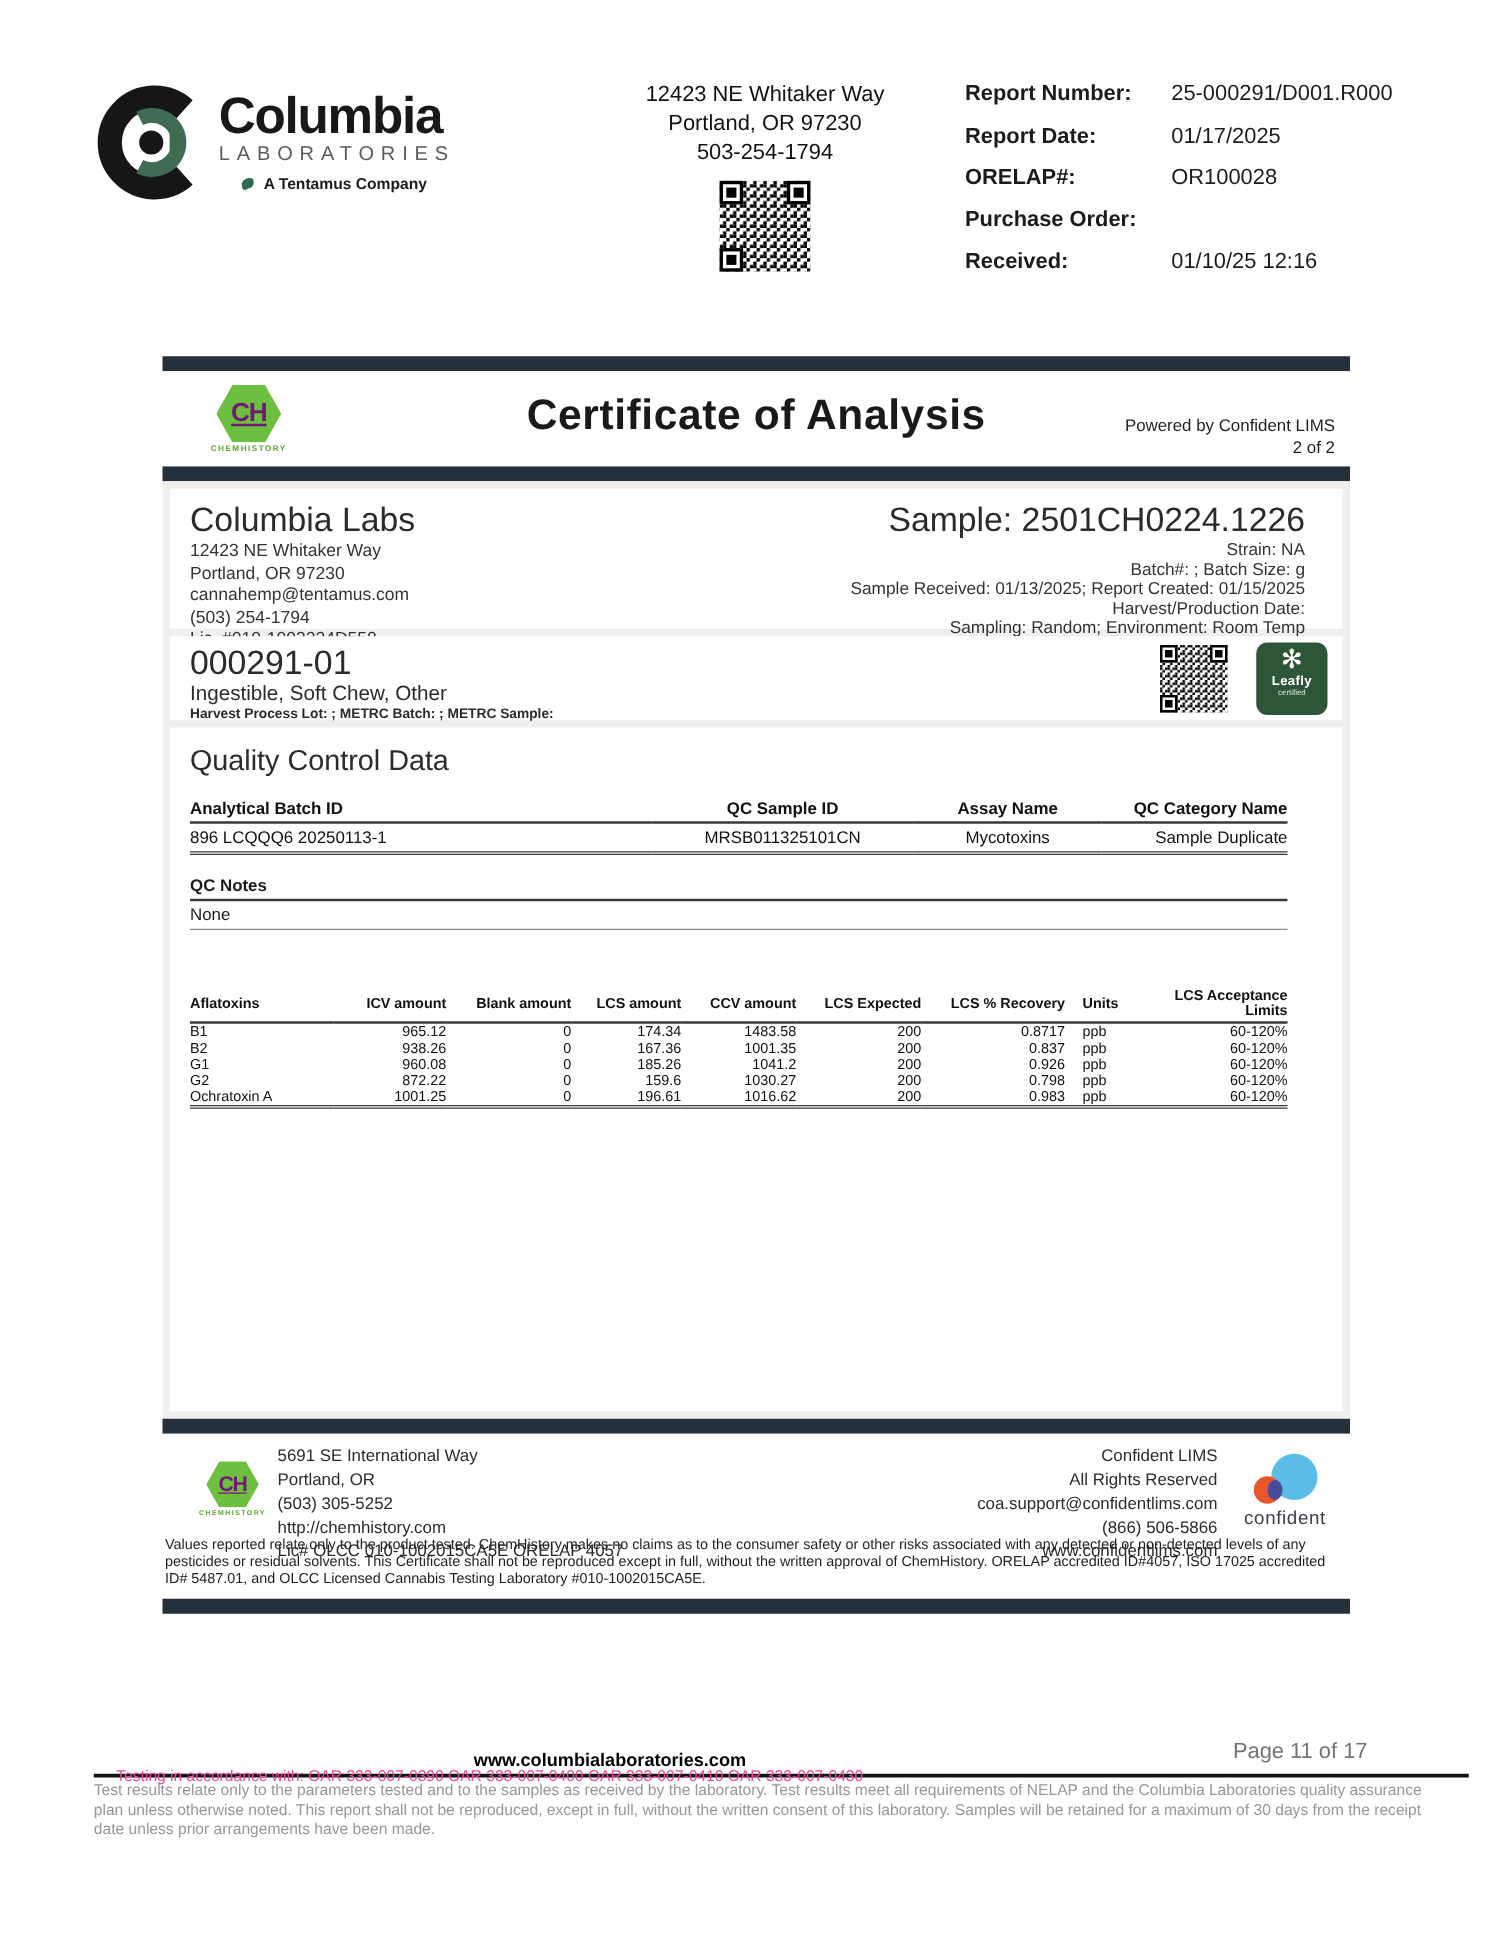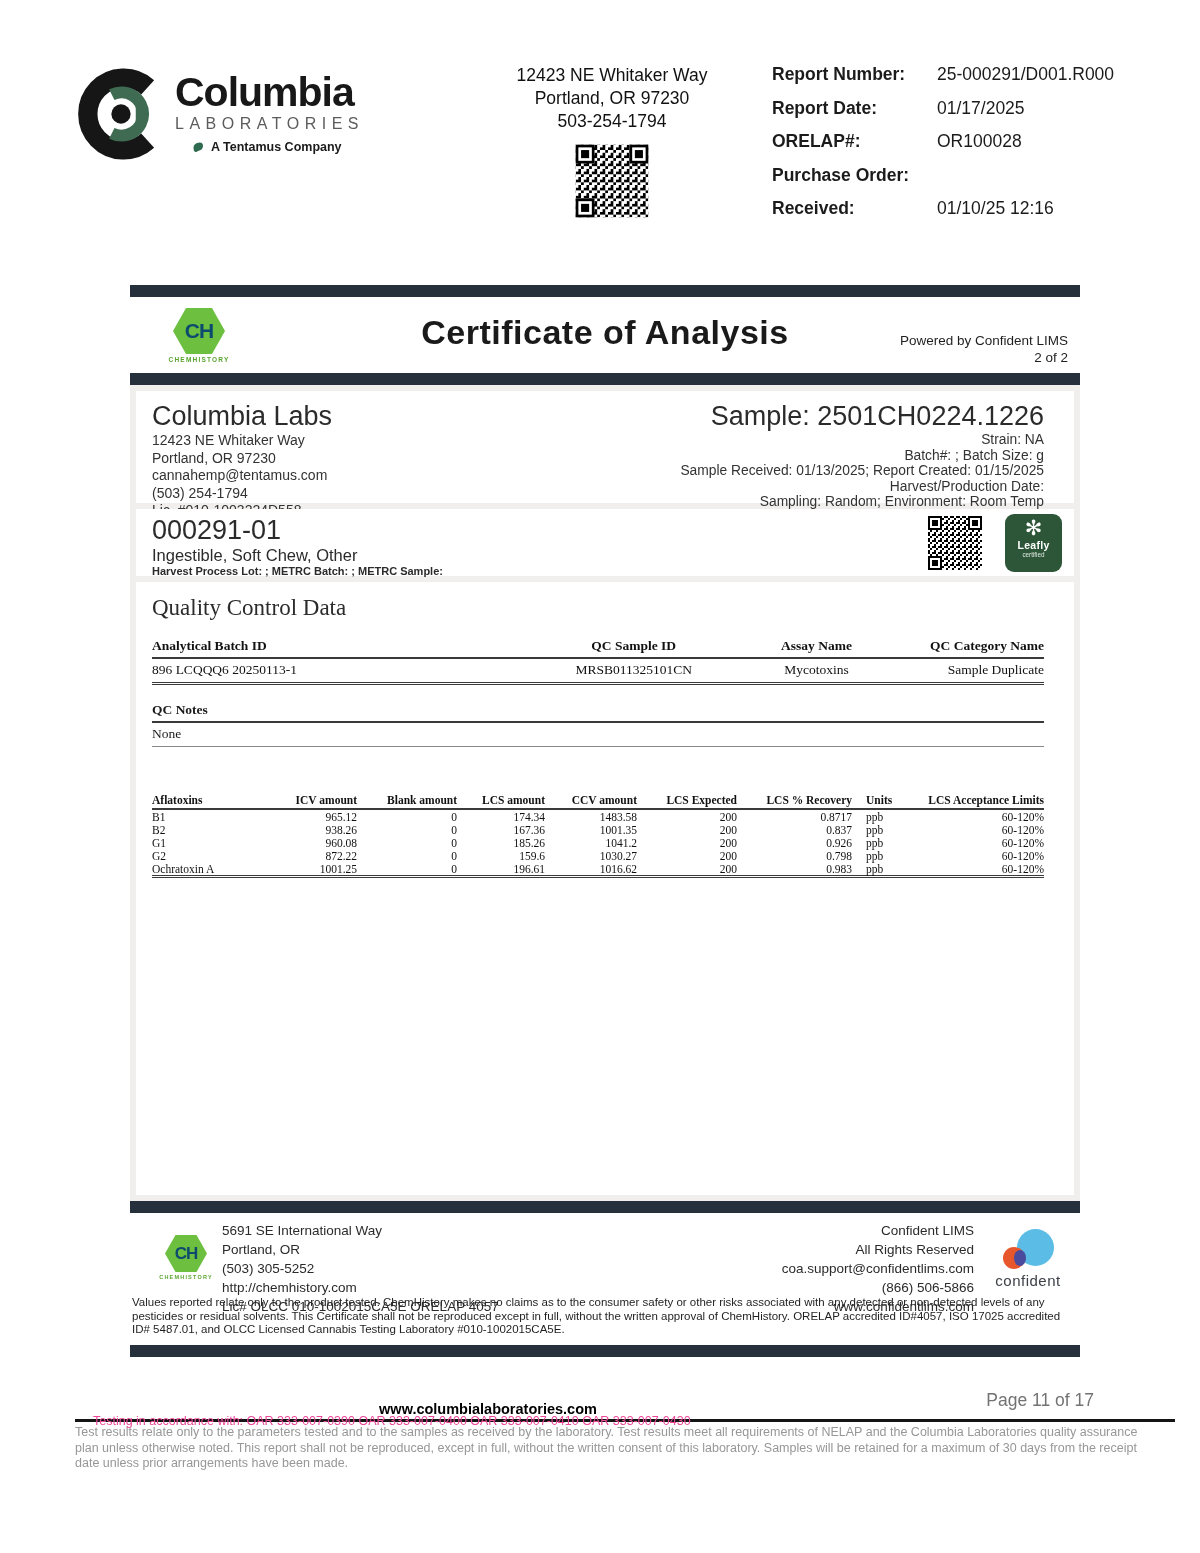--- a/index.html
+++ b/index.html
@@ -29,21 +29,21 @@
   .report-value { font-size:17.5px; }
 
   
   #panel { position:absolute; left:130px; top:285px; width:950px; }
   .bar { height:12px; background:#25303c; }
   .coa-head { position:relative; height:76px; background:#fff; }
   .ch-logo { position:absolute; left:33px; top:11px; width:72px; text-align:center; }
   .ch-hex { width:52px; height:46px; margin:0 auto; background:#6cbf3f;
             clip-path:polygon(25% 0,75% 0,100% 50%,75% 100%,25% 100%,0 50%);
             display:flex; align-items:center; justify-content:center;
-            color:#0c4a6e; font-weight:700; font-size:21px; letter-spacing:-1px; }
+            color:#701a75; font-weight:700; font-size:21px; letter-spacing:-1px;text-decoration:underline; }
   .ch-label { font-size:6.5px; font-weight:700; color:#5aa52e; letter-spacing:1.2px; margin-top:2px; }
   .coa-title { text-align:center; font-size:34px; font-weight:600; color:#1a1a1a; padding-top:16px; letter-spacing:0.5px; }
   .coa-right { position:absolute; right:12px; bottom:7px; text-align:right;
                font-size:13.5px; line-height:17px; color:#1f1f1f; }
 
   .content { background:#f0efed; padding:6px; }
   .card { background:#fff; }
   .card + .card { margin-top:6px; }
 
   .card1 { display:flex; justify-content:space-between; height:112px; padding:9px 30px 0 16px; }
@@ -58,21 +58,21 @@
   .item-type { font-size:16.5px; color:#2b2b2b; line-height:19px; }
   .item-meta { font-size:11px; font-weight:700; color:#2b2b2b; line-height:13px; }
   .qr-item { position:absolute; right:90px; top:5px; width:58px; height:58px; }
   .leafly { position:absolute; right:12px; top:5px; width:57px; height:58px;
             background:#2c5637; border-radius:9px; color:#fff; text-align:center;
             padding-top:1px; }
   .leafly-flake { font-size:21px; line-height:25px; }
   .leafly-name { font-size:10.5px; font-weight:700; line-height:11px; letter-spacing:0.3px; }
   .leafly-sub { font-size:6.3px; line-height:8px; opacity:0.85; }
 
-  .card3 { height:613px; padding:13px 30px 0 16px;font-family:Liberation Serif, serif; }
+  .card3 { height:547px; padding:13px 44px 0 16px; }
   .qc-title { font-size:23px; color:#2b2b2b; }
   table { border-collapse:collapse; width:100%; }
   .qc-table { margin-top:17px; }
   .qc-table th { font-size:13.5px; font-weight:700; color:#111; text-align:left;
                  padding:0 0 3px; border-bottom:2px solid #3a3a3a; }
   .qc-table td { font-size:13.5px; color:#111; padding:3px 0 4px;
                  border-bottom:3px double #3a3a3a; }
   .qc-table .c { text-align:center; } .qc-table .r { text-align:right; }
   .qc-notes { margin-top:17px; }
   .qc-notes-label { font-size:13.5px; font-weight:700; padding-bottom:3px;

